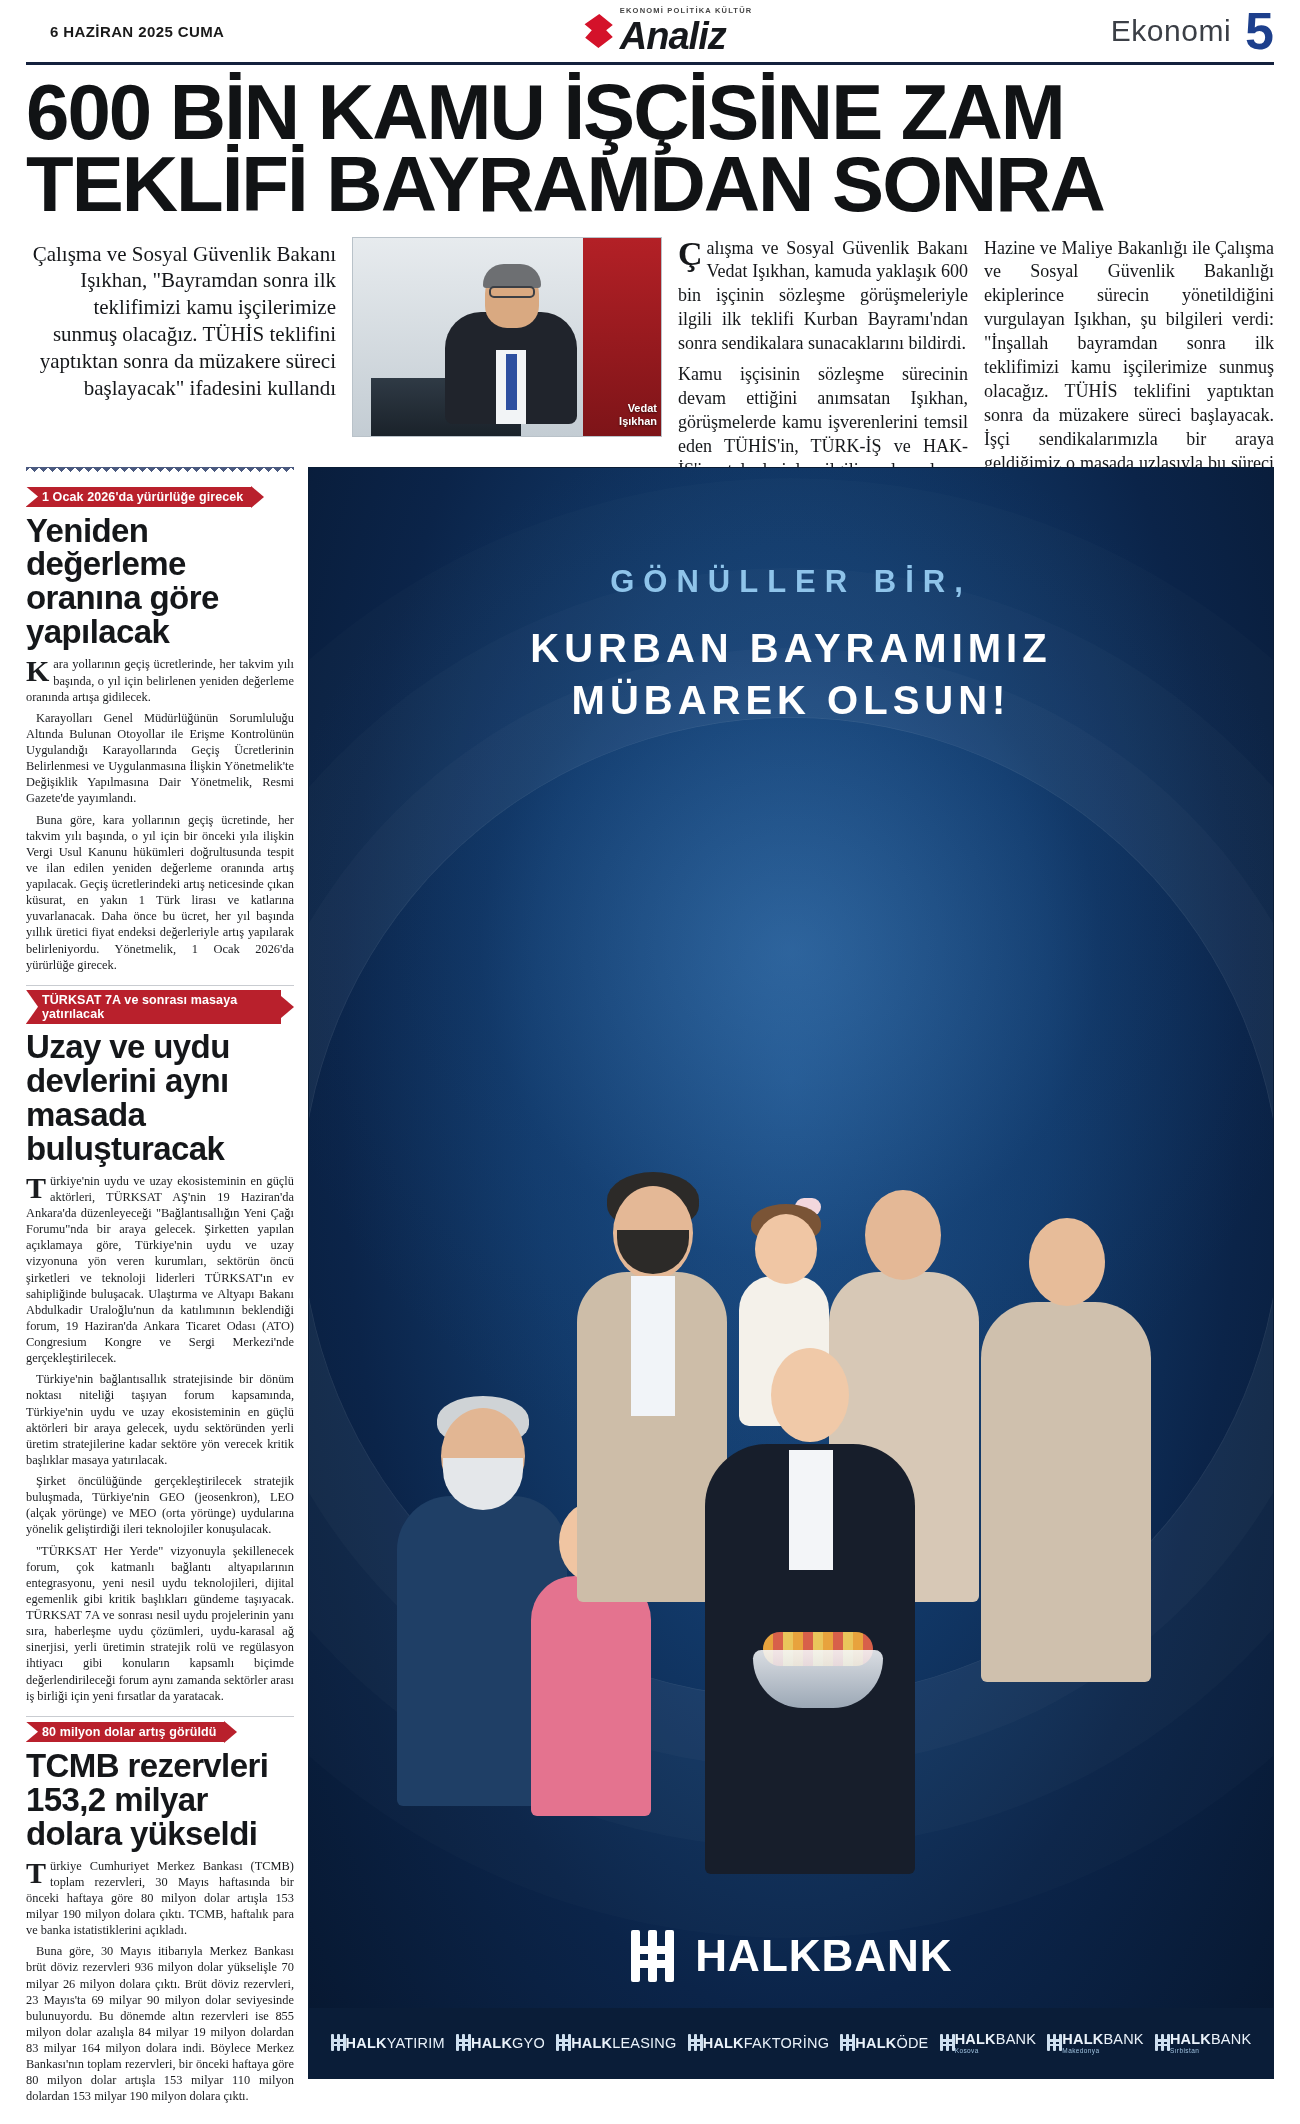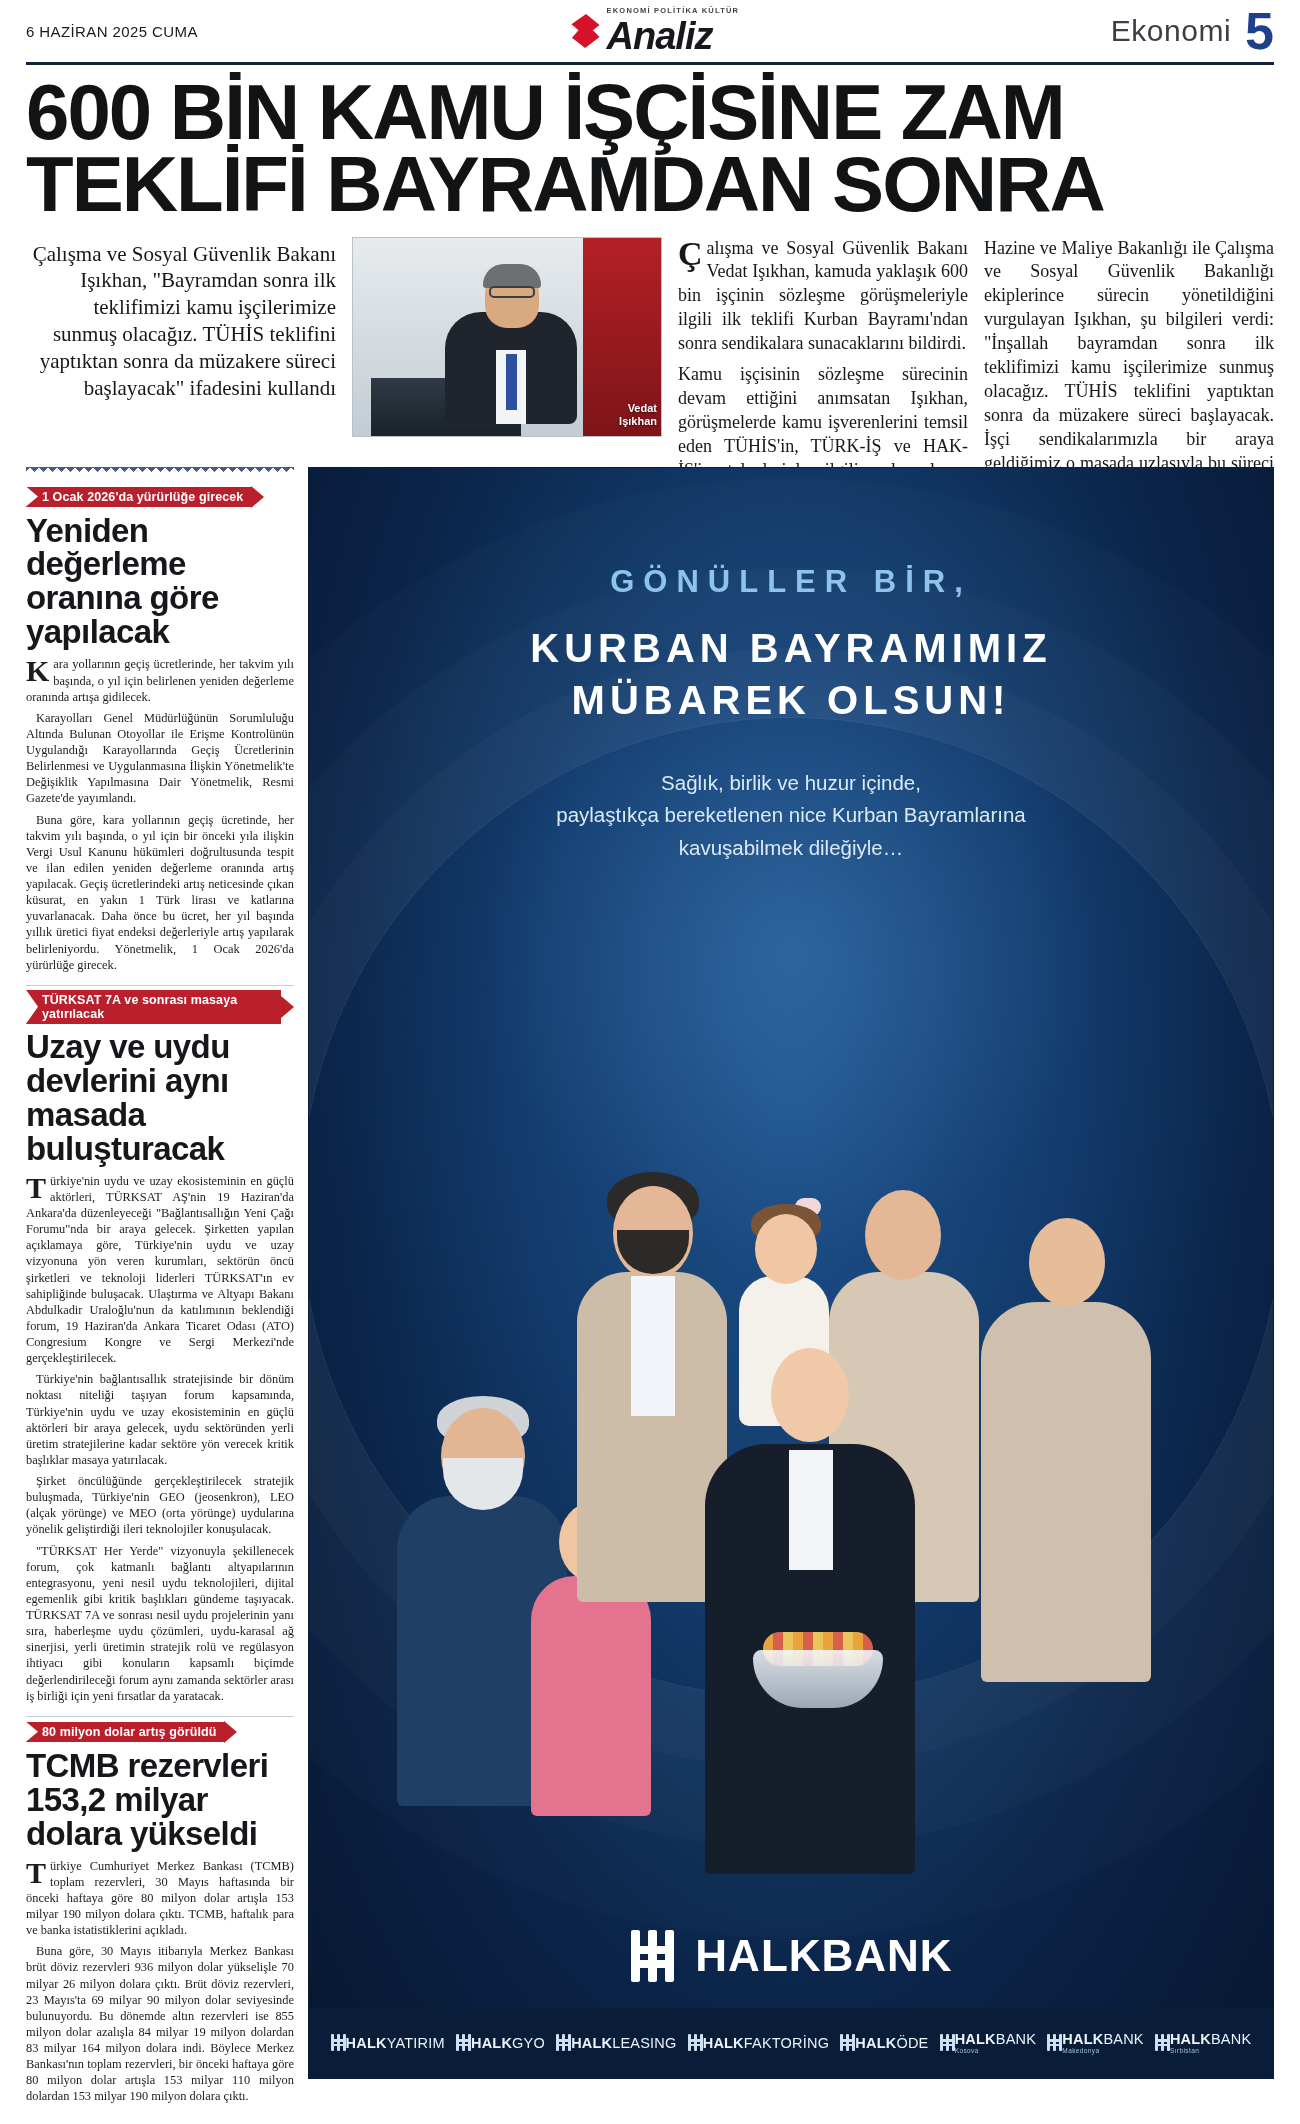--- a/index.html
+++ b/index.html
@@ -14,21 +14,21 @@
   }
   .page { width:1300px; height:2124px; position:relative; padding:0 22px; }
 
   
   .masthead {
     display:flex; align-items:center; justify-content:space-between;
     height:62px; padding:0 4px 0 4px;
   }
   .date {
     font-family:"Liberation Sans", sans-serif;
-    font-size:15px; font-weight:400; letter-spacing:.4px; color:#1a1a1a;
+    font-size:15px; font-weight:700; letter-spacing:.4px; color:#1a1a1a;margin-left:24px;
   }
   .logo-wrap { display:flex; align-items:center; gap:6px; }
   .logo-box {
     display:flex; align-items:center; gap:7px;
     background:#ffffff; padding:2px 6px;
   }
   .logo-flame {
     width:30px; height:34px; background:#d4122a;
     clip-path:polygon(55% 0%, 100% 32%, 78% 48%, 100% 68%, 52% 100%, 8% 70%, 30% 48%, 6% 30%);
   }
@@ -447,25 +447,20 @@
       <div class="ad">
         <div class="ad-glow"></div>
         <div class="ad-rings"></div>
 
         <div class="ad-headline">
           <div class="ad-h1">GÖNÜLLER BİR,</div>
           <div class="ad-h2">KURBAN BAYRAMIMIZ</div>
           <div class="ad-h2">MÜBAREK OLSUN!</div>
         </div>
 
-        <div class="ad-sub">
-          <div>Sağlık, birlik ve huzur içinde,</div>
-          <div>paylaştıkça bereketlenen nice Kurban Bayramlarına</div>
-          <div>kavuşabilmek dileğiyle…</div>
-        </div>
 
         <div class="family">
           <div class="fig f-old-man">
             <div class="hair"></div>
             <div class="head"></div>
             <div class="beard"></div>
             <div class="torso"></div>
           </div>
 
           <div class="fig f-girl">

